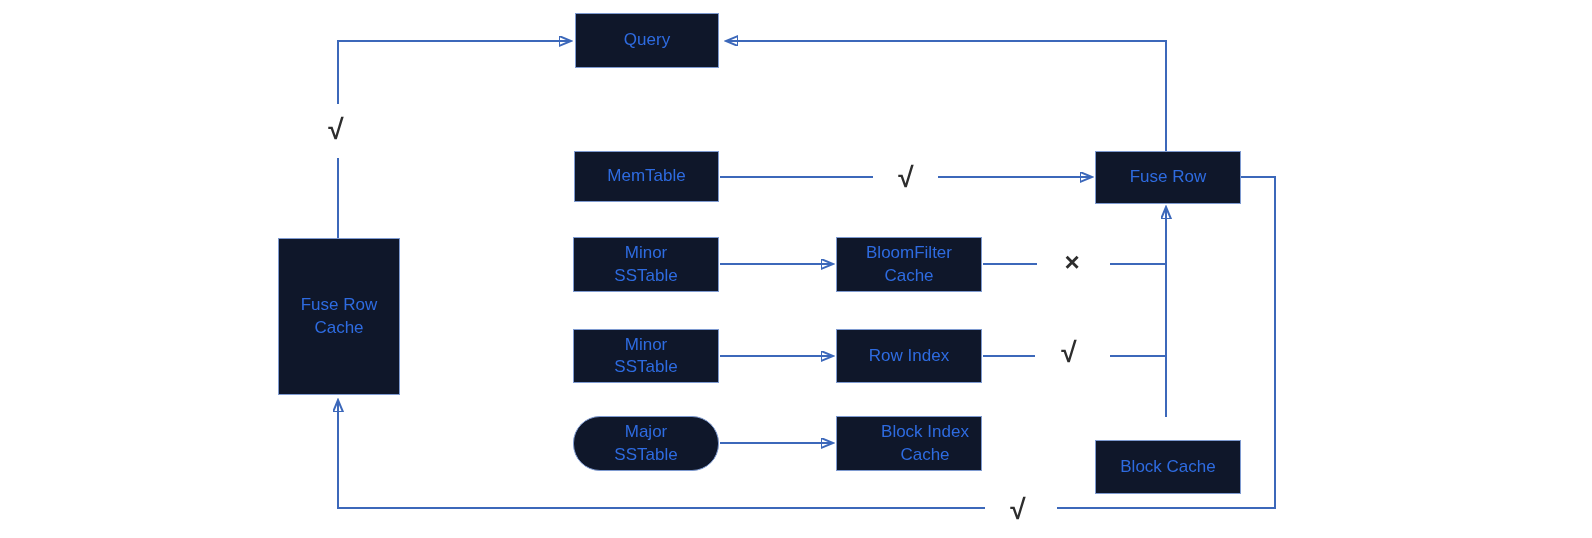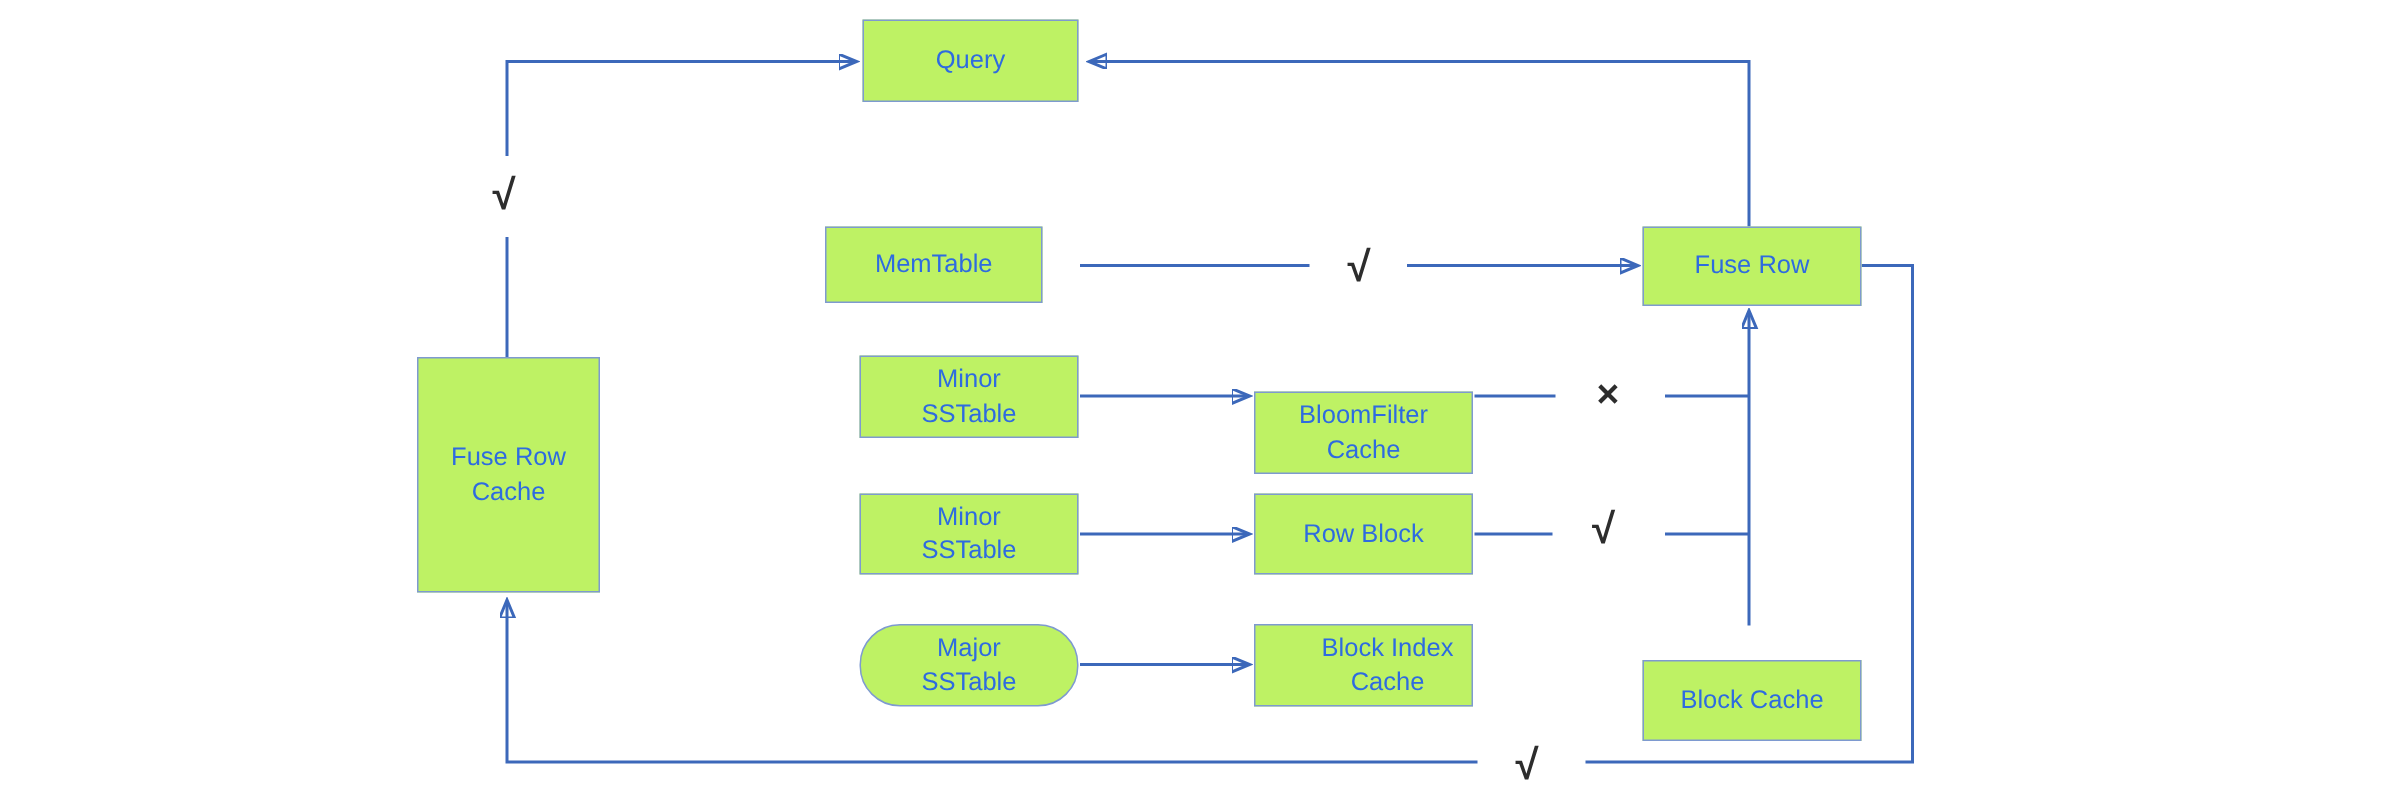--- a/index.html
+++ b/index.html
@@ -23,21 +23,21 @@
     height: 538px;
   }
   .edges path {
     fill: none;
     stroke: #3c68ba;
     stroke-width: 2;
   }
   .node {
     position: absolute;
     box-sizing: border-box;
-    background: #bef264;
+    background: #0f172a;
     border: 1.6px solid #7e9ad0;
     color: #2e6be0;
     font-size: 17px;
     line-height: 1.32;
     display: flex;
     align-items: center;
     justify-content: center;
     text-align: center;
     white-space: pre-line;
   }
@@ -48,25 +48,25 @@
     font-weight: bold;
     font-size: 28px;
     line-height: 1;
   }
   .mark.cross {
     font-size: 26px;
   }
   
   #n-query            { left: 575px; top: 13px;  width: 144px; height: 55px; }
   #n-fuse-row-cache   { left: 278px; top: 238px; width: 122px; height: 157px; }
-  #n-memtable         { left: 550px; top: 151px; width: 145px; height: 51px; }
+  #n-memtable         { left: 574px; top: 151px; width: 145px; height: 51px; }
   #n-minor-sstable-1  { left: 573px; top: 237px; width: 146px; height: 55px; }
   #n-minor-sstable-2  { left: 573px; top: 329px; width: 146px; height: 54px; }
   #n-major-sstable    { left: 573px; top: 416px; width: 146px; height: 55px; border-radius: 27px; }
-  #n-bloomfilter-cache{ left: 836px; top: 237px; width: 146px; height: 55px; margin-top: 24px; }
+  #n-bloomfilter-cache{ left: 836px; top: 237px; width: 146px; height: 55px; }
   #n-row-cache        { left: 836px; top: 329px; width: 146px; height: 54px; }
   #n-block-index-cache{ left: 836px; top: 416px; width: 146px; height: 55px; padding-left: 32px; }
   #n-fuse-row         { left: 1095px; top: 151px; width: 146px; height: 53px; }
   #n-block-cache      { left: 1095px; top: 417px; width: 146px; height: 54px; margin-top: 23px; }
   
   #m-check-left    { left: 336px;  top: 130px; }
   #m-check-mem     { left: 906px;  top: 178px; }
   #m-cross-bloom   { left: 1072px; top: 262px; }
   #m-check-row     { left: 1069px; top: 353px; }
   #m-check-bottom  { left: 1018px; top: 510px; }
@@ -119,21 +119,21 @@
 Cache</div>
   <div class="node" id="n-memtable">MemTable</div>
   <div class="node" id="n-minor-sstable-1">Minor
 SSTable</div>
   <div class="node" id="n-minor-sstable-2">Minor
 SSTable</div>
   <div class="node" id="n-major-sstable">Major
 SSTable</div>
   <div class="node" id="n-bloomfilter-cache">BloomFilter
 Cache</div>
-  <div class="node" id="n-row-cache">Row Block</div>
+  <div class="node" id="n-row-cache">Row Index</div>
   <div class="node" id="n-block-index-cache">Block Index
 Cache</div>
   <div class="node" id="n-fuse-row">Fuse Row</div>
   <div class="node" id="n-block-cache">Block Cache</div>
 
   <div class="mark" id="m-check-left">√</div>
   <div class="mark" id="m-check-mem">√</div>
   <div class="mark cross" id="m-cross-bloom">×</div>
   <div class="mark" id="m-check-row">√</div>
   <div class="mark" id="m-check-bottom">√</div>

